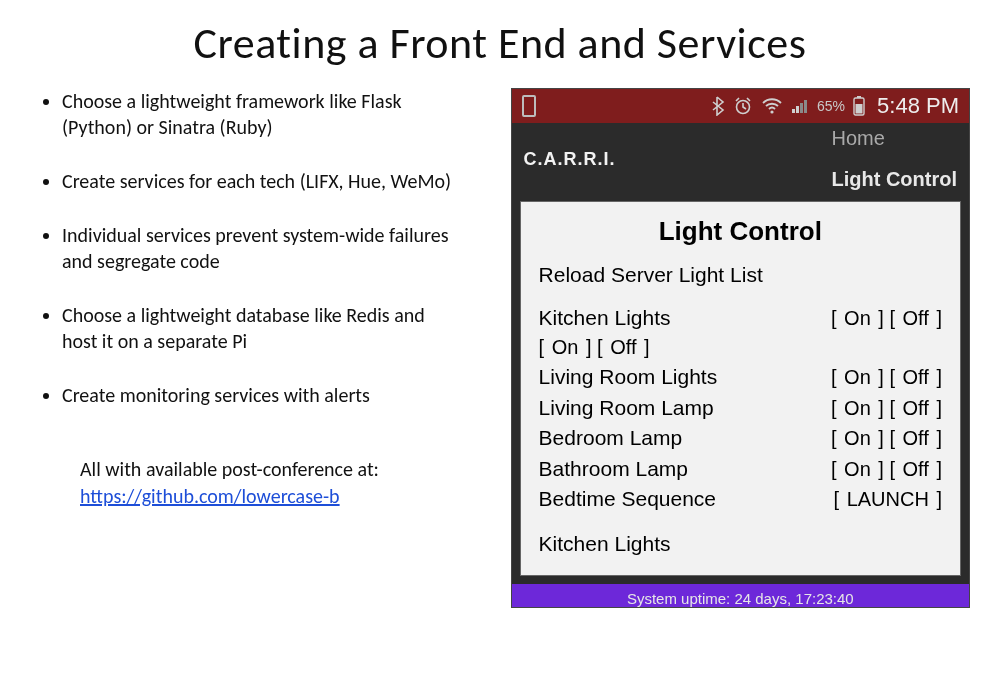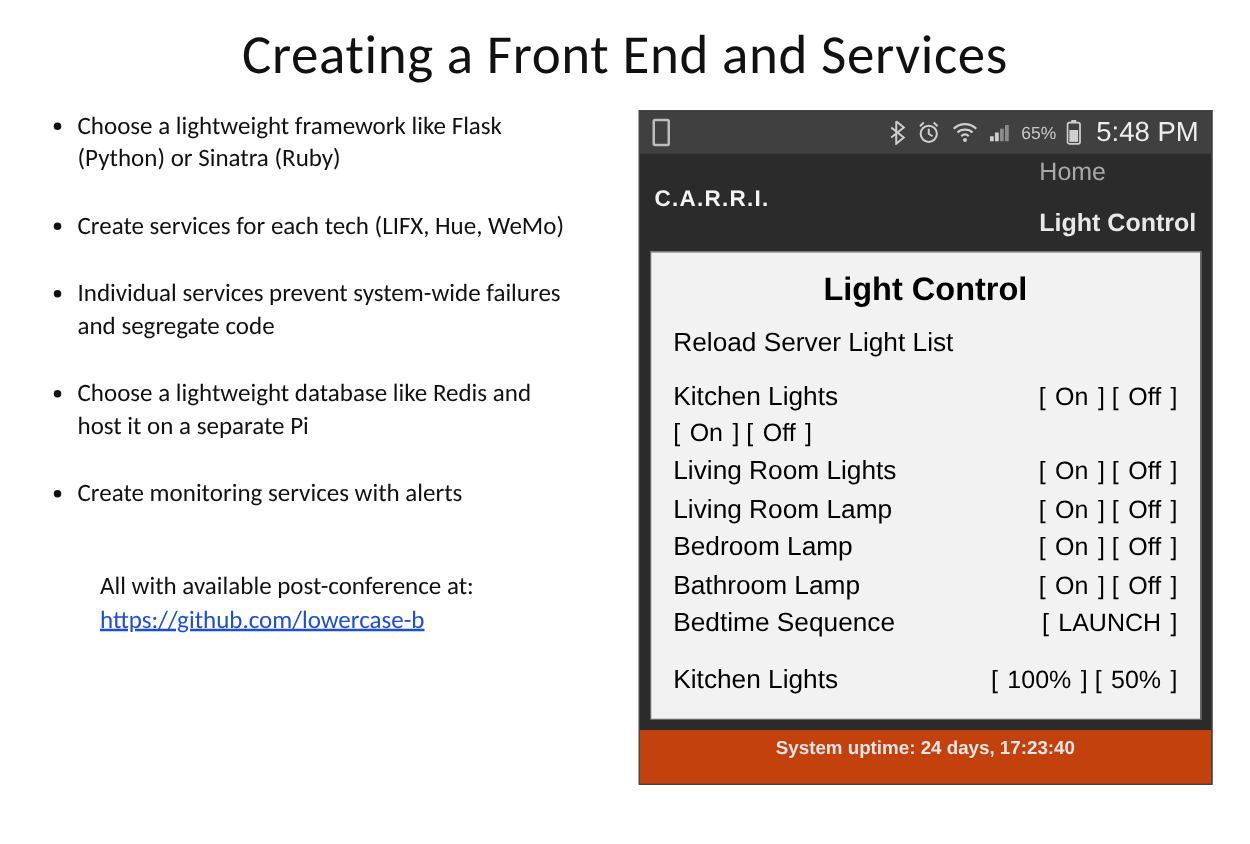--- a/index.html
+++ b/index.html
@@ -61,21 +61,21 @@
     border: 1px solid #444;
     font-family: Arial, sans-serif;
     user-select: none;
   }
   .statusbar {
     display: flex;
     align-items: center;
     justify-content: flex-end;
     height: 34px;
     padding: 0 10px;
-    background: #404040;
+    background: #7f1d1d;
     color: #d9d9d9;
     font-size: 18px;
     gap: 8px;
     position: relative;
   }
   .statusbar .dev-icon {
     position: absolute;
     left: 10px;
     top: 6px;
     width: 14px;
@@ -144,23 +144,23 @@
   .lightrow .actions .btn,
   .lightrow .actions .bracket {
     font-family: Arial, sans-serif;
   }
   .lightrow .btn { padding:0 2px; }
   .sep { height:14px; }
   .uptimebar {
     text-align:center;
     color:#e6e6e6;
     font-size:15px;
-    padding:6px 0 20px 0;
-    font-weight:700;
-    background:#c2410c;
+    padding:6px 0 0 0;
+    font-weight:400;
+    background:#6d28d9;
   }
 </style>
 </head>
 <body>
 
 <div class="slide">
   <h1 class="title">Creating a Front End and Services</h1>
 
   <div class="columns">
 
@@ -262,20 +262,19 @@
             <div class="lightrow">
               <span>Bedtime Sequence</span>
               <span class="actions"><span class="bracket">[ </span><span class="btn">LAUNCH</span><span class="bracket"> ]</span></span>
             </div>
           </div>
 
         <div class="sep"></div>
 
         <div class="lightrow">
           <span>Kitchen Lights</span>
-          <span class="actions" id="dimmer-actions"><span class="bracket">[ </span><span class="btn">100%</span><span class="bracket"> ] [ </span><span class="btn">50%</span><span class="bracket"> ]</span></span>
         </div>
       </div>
 
       <div class="uptimebar">System uptime: 24 days, 17:23:40</div>
     </div>
   </div>
 </div>
 
 </body></html>

